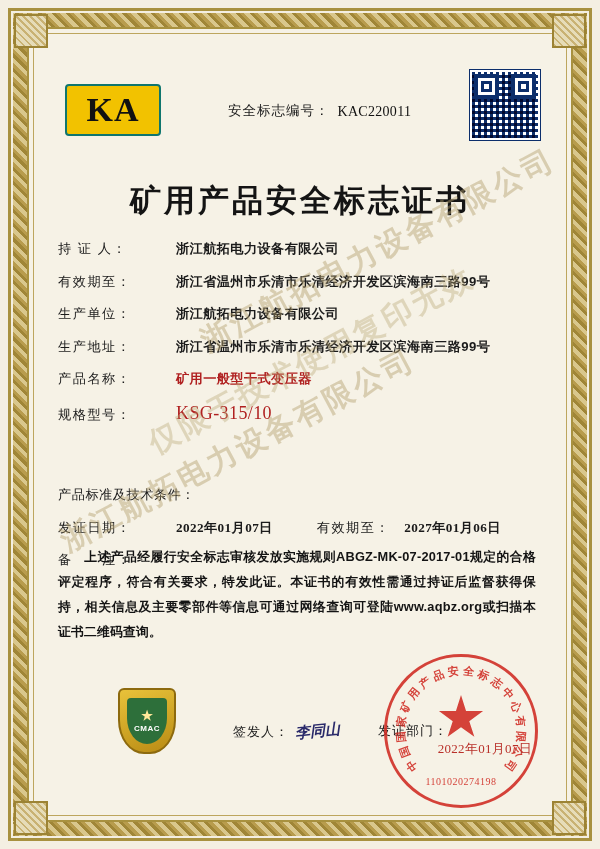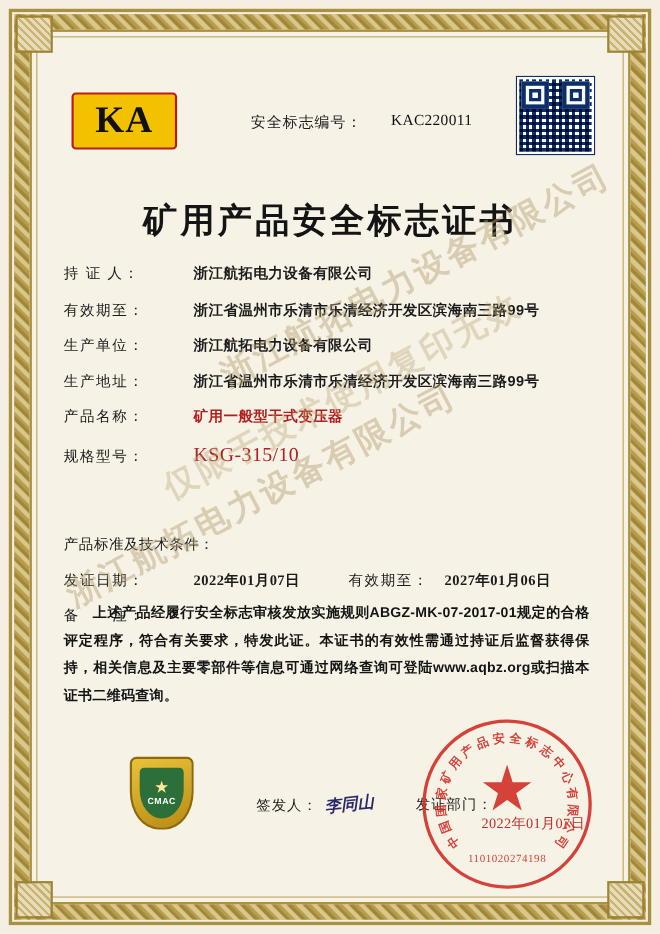--- a/index.html
+++ b/index.html
@@ -76,21 +76,21 @@
   }
 
   
   .logo {
     position: absolute;
     left: 25px;
     top: 44px;
     width: 92px;
     height: 48px;
     background: #f2c200;
-    border: 2px solid #b91c1c;
+    border: 2px solid #0f766e;
     border-radius: 4px;
     display: flex;
     align-items: center;
     justify-content: center;
   }
   .logo-text {
     font-family: "Liberation Serif", serif;
     font-weight: bold;
     font-size: 34px;
     color: #111;
@@ -122,22 +122,22 @@
   }
   .qr::before { left: 2px; top: 2px; }
   .qr::after { right: 2px; top: 2px; }
 
   
   .serial-row {
     position: absolute;
     left: 188px;
     top: 62px;
     display: flex;
-    align-items: center;
-    gap: 26px;
+    align-items: flex-end;
+    gap: 8px;
   }
   .serial-label {
     font-size: 13.5px;
     color: #1b1b1b;
     letter-spacing: 1px;
   }
   .serial-value {
     font-family: "Liberation Serif", serif;
     font-size: 14px;
     color: #111;

